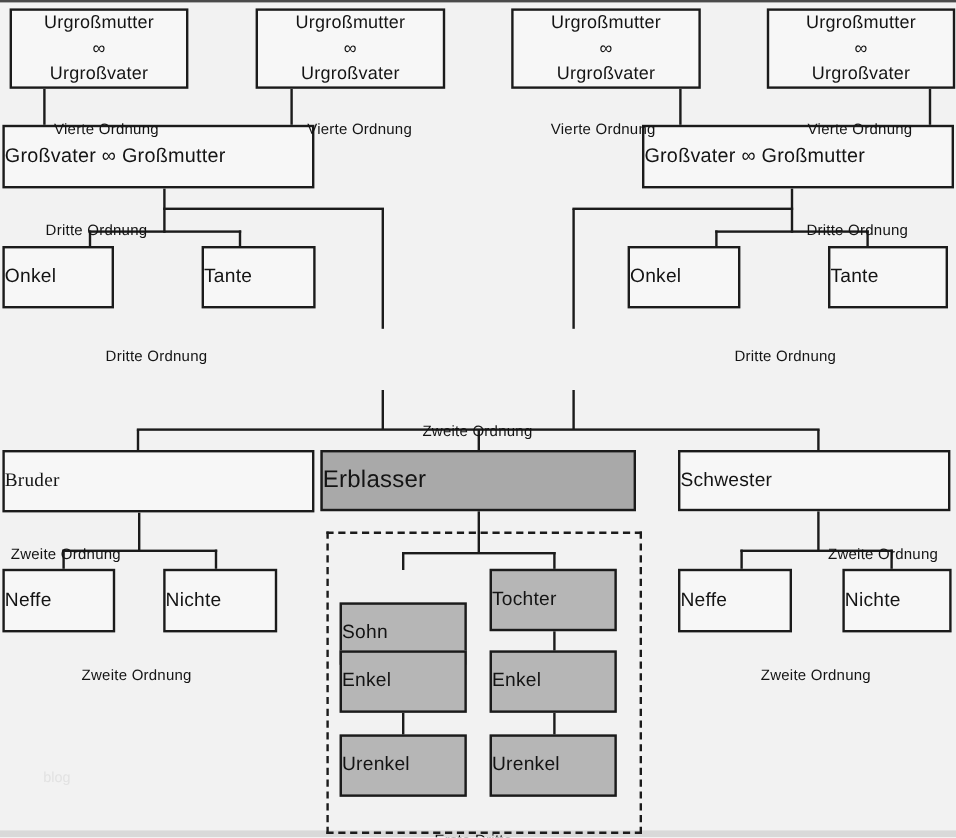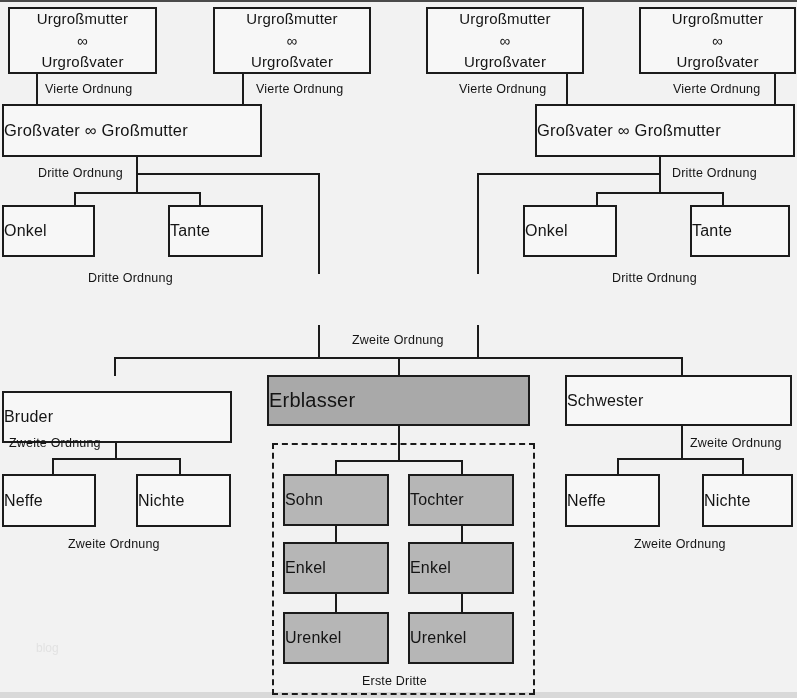--- a/index.html
+++ b/index.html
@@ -17,21 +17,21 @@
     border:2px solid var(--line);color:var(--text);
     display:flex;align-items:center;justify-content:space-between;text-align:center;
     font-size:16px;letter-spacing:0.2px;
   }
   .node.multiline{flex-direction:column;font-size:15px;line-height:20px;}
   .node.wide{font-size:16.5px;}
   .node.highlight{background:var(--erblasser-fill);font-size:20px;}
   .node.descendant{background:var(--descendant-fill);}
   .vline,.hline{position:absolute;background:var(--line);}
   .vline{width:2px;} .hline{height:2px;}
-  .lbl{position:absolute;font-size:12.5px;color:var(--text);white-space:nowrap;letter-spacing:0.2px;}
+  .lbl{position:absolute;font-size:12.5px;color:var(--text);white-space:nowrap;letter-spacing:0.2px;margin-top:19px;}
   .dashed-group{position:absolute;box-sizing:border-box;border:2px dashed var(--line);background:transparent;}
   .watermark{position:absolute;left:36px;top:641px;font-size:12px;color:var(--watermark);filter:blur(0.6px);}
 </style>
 </head>
 <body>
 
 <div class="stage" id="stage">
   <div class="edge-top"></div>
   <div class="edge-bottom"></div>
   <div class="watermark">blog</div>
@@ -93,28 +93,28 @@
       <span>Urgroßmutter</span>
       <span>∞</span>
       <span>Urgroßvater</span>
     </div>
     <div class="node wide" style="left: 2px; top: 104px; width: 260px; height: 53px;">Großvater ∞ Großmutter</div>
     <div class="node wide" style="left: 535px; top: 104px; width: 260px; height: 53px;">Großvater ∞ Großmutter</div>
     <div class="node" style="left: 2px; top: 205px; width: 93px; height: 52px;">Onkel</div>
     <div class="node" style="left: 168px; top: 205px; width: 95px; height: 52px;">Tante</div>
     <div class="node" style="left: 523px; top: 205px; width: 94px; height: 52px;">Onkel</div>
     <div class="node" style="left: 690px; top: 205px; width: 100px; height: 52px;">Tante</div>
-    <div class="node" style="left: 2px; top: 391px; width: 230px; height: 52px;">Bruder</div>
+    <div class="node" style="left: 2px; top: 375px; width: 260px; height: 52px; font-family: Liberation Serif, serif;">Bruder</div>
     <div class="node" style="left: 565px; top: 375px; width: 227px; height: 51px;">Schwester</div>
     <div class="node highlight" style="left: 267px; top: 375px; width: 263px; height: 51px;">Erblasser</div>
     <div class="node" style="left: 2px; top: 474px; width: 94px; height: 53px;">Neffe</div>
     <div class="node" style="left: 136px; top: 474px; width: 95px; height: 53px;">Nichte</div>
     <div class="node" style="left: 565px; top: 474px; width: 95px; height: 53px;">Neffe</div>
     <div class="node" style="left: 702px; top: 474px; width: 91px; height: 53px;">Nichte</div>
-    <div class="node descendant" style="left: 283px; top: 474px; width: 106px; height: 52px;">Sohn</div>
+    <div class="node descendant" style="left: 283px; top: 502px; width: 106px; height: 52px;">Sohn</div>
     <div class="node descendant" style="left: 408px; top: 474px; width: 106px; height: 52px;">Tochter</div>
     <div class="node descendant" style="left: 283px; top: 542px; width: 106px; height: 52px;">Enkel</div>
     <div class="node descendant" style="left: 408px; top: 542px; width: 106px; height: 52px;">Enkel</div>
     <div class="node descendant" style="left: 283px; top: 612px; width: 106px; height: 52px;">Urenkel</div>
     <div class="node descendant" style="left: 408px; top: 612px; width: 106px; height: 52px;">Urenkel</div>
     <div class="lbl" style="left: 45px; top: 82px;">Vierte Ordnung</div>
     <div class="lbl" style="left: 256px; top: 82px;">Vierte Ordnung</div>
     <div class="lbl" style="left: 459px; top: 82px;">Vierte Ordnung</div>
     <div class="lbl" style="left: 673px; top: 82px;">Vierte Ordnung</div>
     <div class="lbl" style="left: 38px; top: 166px;">Dritte Ordnung</div>

